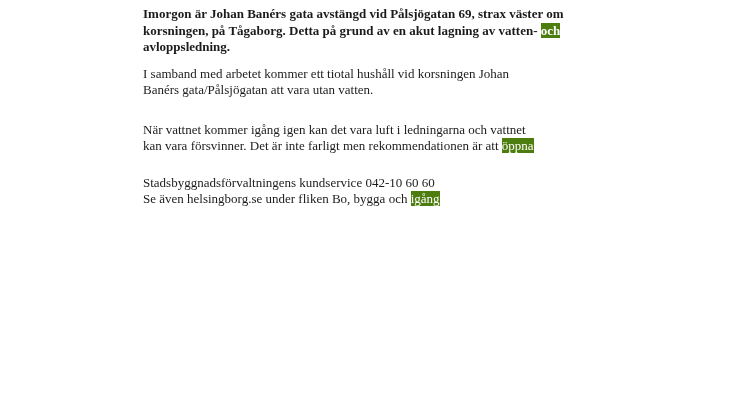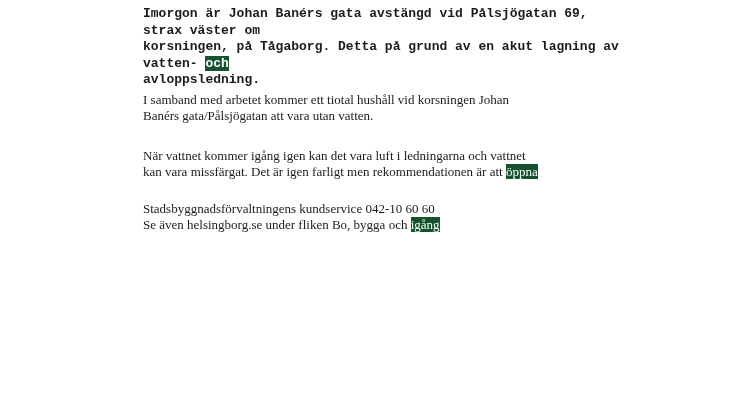--- a/index.html
+++ b/index.html
@@ -20,26 +20,26 @@
       width: 640px;
       font-size: 13px;
       line-height: 16.5px;
     }
     p {
       margin: 0;
     }
     .bold {
       font-weight: bold;
     }
-    .p-intro   { margin-bottom: 3px; font-family: Liberation Mono, monospace; }
+    .p-intro   { margin-bottom: 10px; }
     .p-water   { margin-bottom: 23px; }
     .p-advice  { margin-bottom: 20px; }
     .p-service { }
     .hl {
-      background: #14532d;
+      background: #4d7c0f;
       color: #ffffff;
     }
   </style>
 </head>
 <body>
 
 <div class="doc">
 
   <p class="bold p-intro">
     <span>Imorgon är Johan Banérs gata avstängd vid Pålsjögatan 69, strax väster om</span><br>
@@ -47,21 +47,21 @@
     <span>avloppsledning.</span>
   </p>
 
   <p class="p-water">
     <span>I samband med arbetet kommer ett tiotal hushåll vid korsningen Johan</span><br>
     <span>Banérs gata/Pålsjögatan att vara utan vatten.</span>
   </p>
 
   <p class="p-advice">
     <span>När vattnet kommer igång igen kan det vara luft i ledningarna och vattnet</span><br>
-    <span>kan vara missfärgat. Det är igen farligt men rekommendationen är att </span><span class="hl">öppna</span><br>
+    <span>kan vara försvinner. Det är inte farligt men rekommendationen är att </span><span class="hl">öppna</span><br>
   </p>
 
   <p class="p-service">Stadsbyggnadsförvaltningens kundservice 042-10 60 60</p>
 
   <p>
     <span>Se även helsingborg.se under fliken Bo, bygga och </span><span class="hl">igång</span>
   </p>
 
 </div>
 

